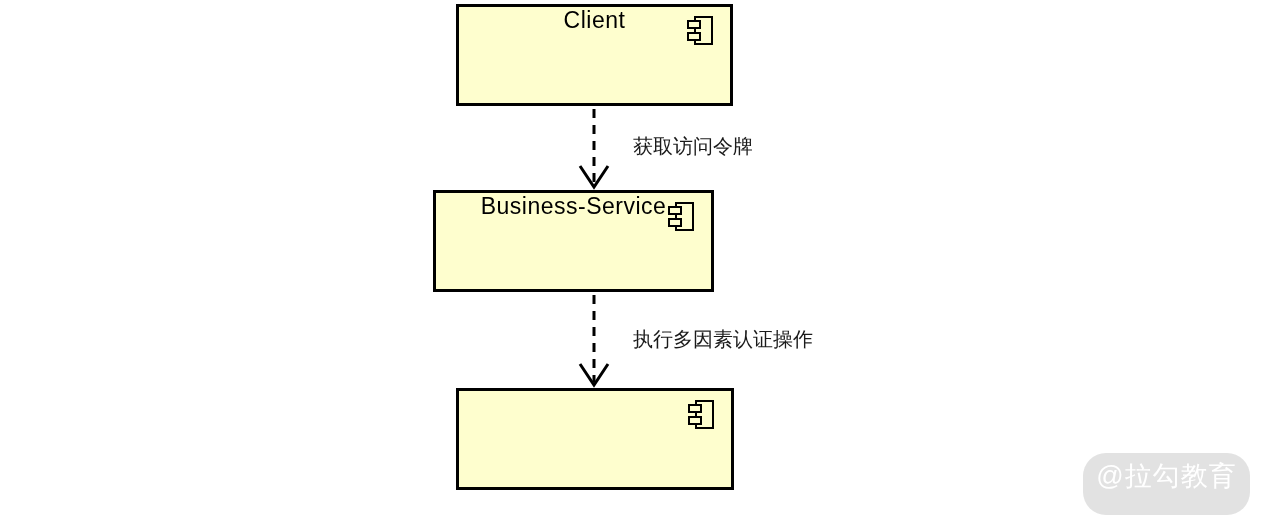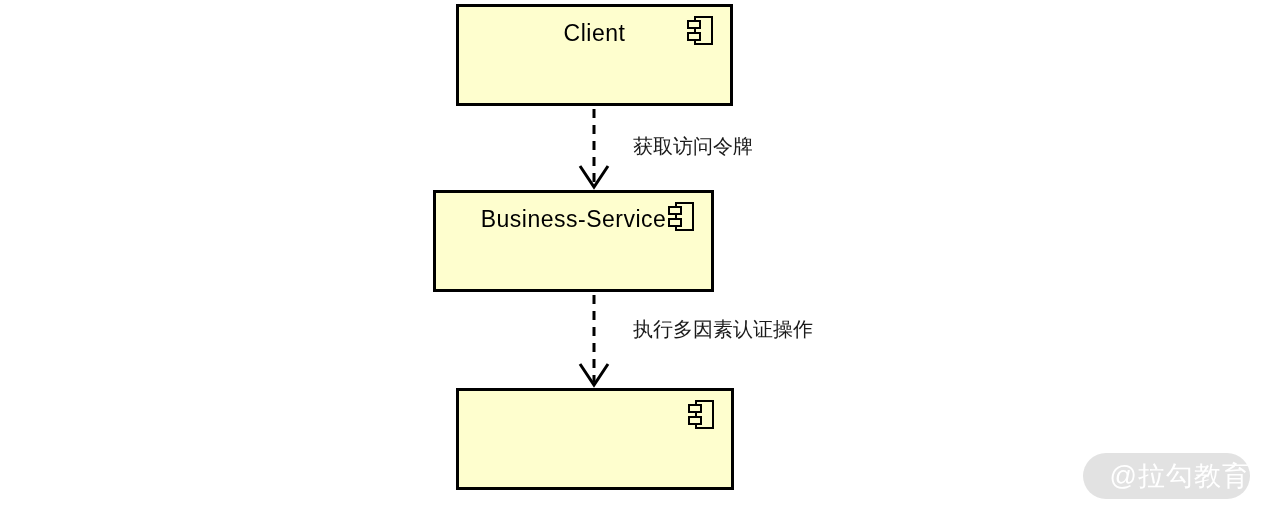--- a/index.html
+++ b/index.html
@@ -18,21 +18,20 @@
   
   .component {
     position: absolute;
     background: #FEFECE;
     border: 3px solid #000000;
     box-sizing: border-box;
   }
   .component-title {
     display: block;
     text-align: center;
-    padding-top: 13px;
     font-size: 23px;
     color: #000000;
     letter-spacing: 0.5px;
   }
   
   .component-icon {
     position: absolute;
     top: 9px;
     right: 13px;
     width: 30px;
@@ -71,24 +70,24 @@
     font-size: 20px;
     color: #1a1a1a;
     white-space: nowrap;
   }
   
   .watermark {
     position: absolute;
     left: 1083px;
     top: 453px;
     width: 167px;
-    height: 46px;
+    height: 62px;
     background: #E2E2E2;
     border-radius: 23px;
-    text-align: right;
+    text-align: center;
     line-height: 46px;
     font-size: 27px;
     color: #FFFFFF;
     font-family: "Liberation Sans", sans-serif;
     letter-spacing: 1px;
   }
 </style>
 </head>
 <body>
 
@@ -115,21 +114,21 @@
       <span class="ci-body"></span>
       <span class="ci-tab ci-tab1"></span>
       <span class="ci-tab ci-tab2"></span>
     </span>
   </div>
 
   <svg class="connector" style="left:573px; top:292px;" width="42" height="96" viewBox="0 0 42 96">
     <line x1="21" y1="3" x2="21" y2="90" stroke="#000000" stroke-width="3" stroke-dasharray="9 7"></line>
     <polyline points="7,72 21,93 35,72" stroke="#000000" stroke-width="3" fill="none"></polyline>
   </svg>
-  <div class="edge-label" style="left:633px; top:316px;">执行多因素认证操作</div>
+  <div class="edge-label" style="left:633px; top:326px;">执行多因素认证操作</div>
 
   <div class="component" style="left:456px; top:388px; width:278px; height:102px;">
     <span class="component-icon">
       <span class="ci-body"></span>
       <span class="ci-tab ci-tab1"></span>
       <span class="ci-tab ci-tab2"></span>
     </span>
   </div>
 
   <div class="watermark">@拉勾教育</div>

